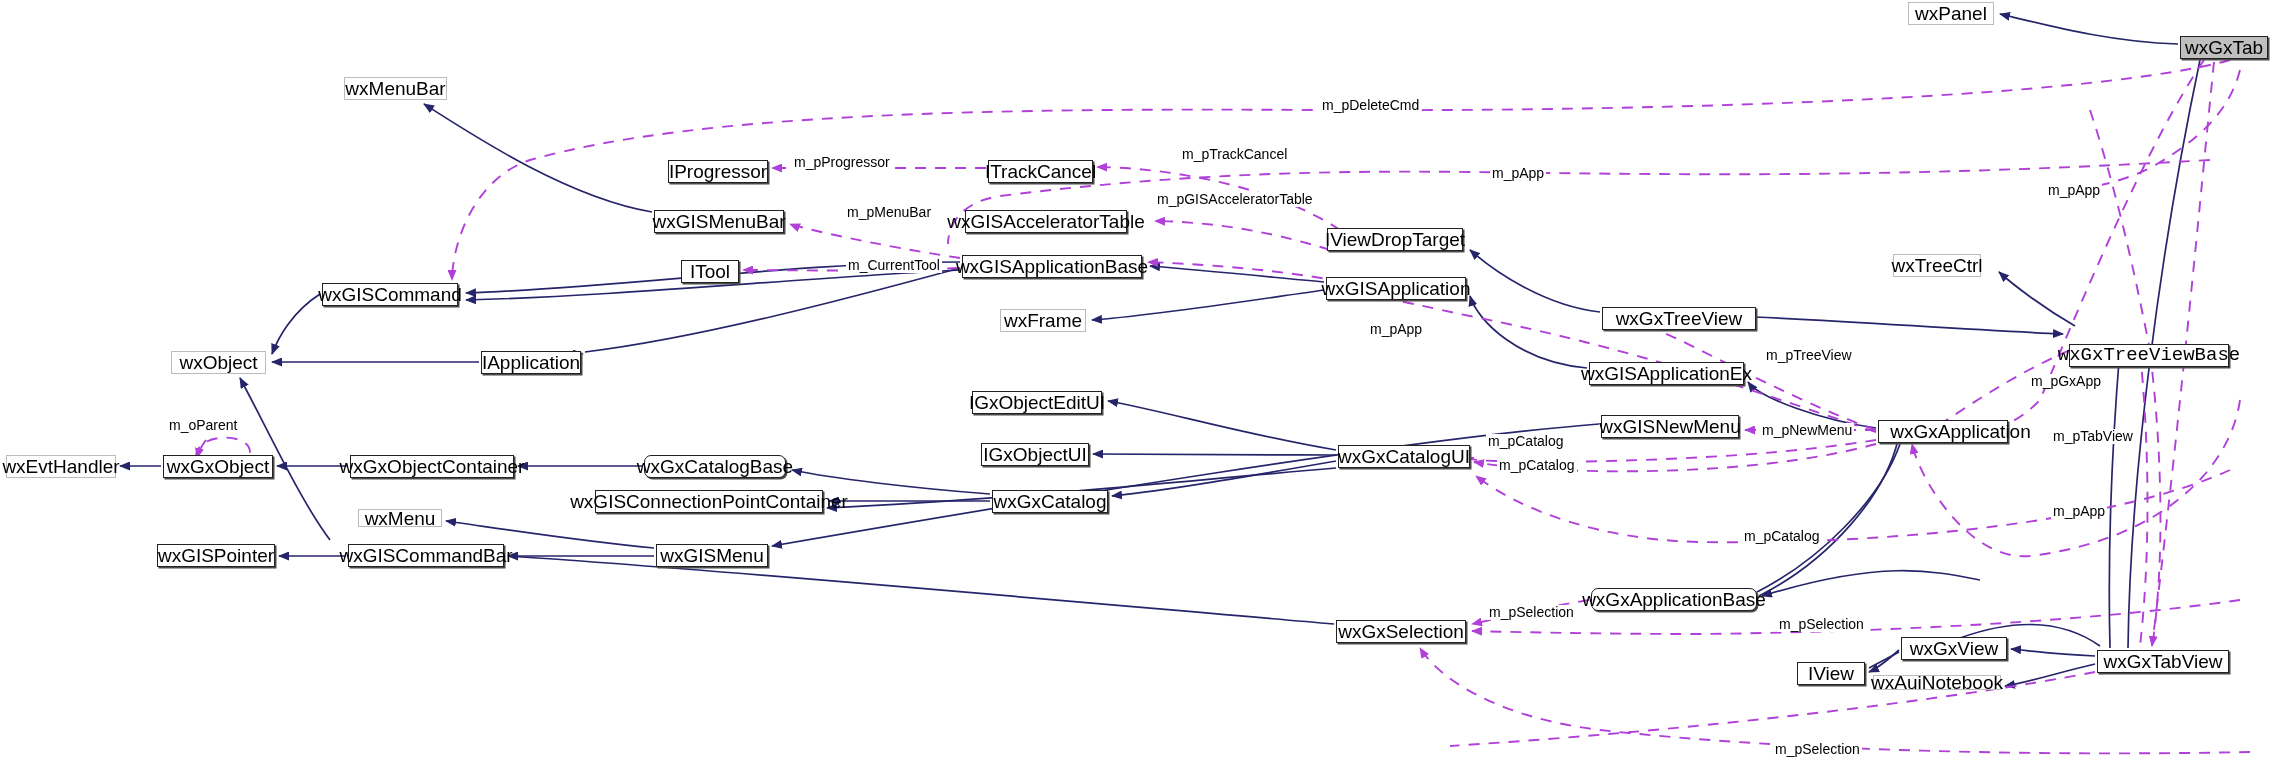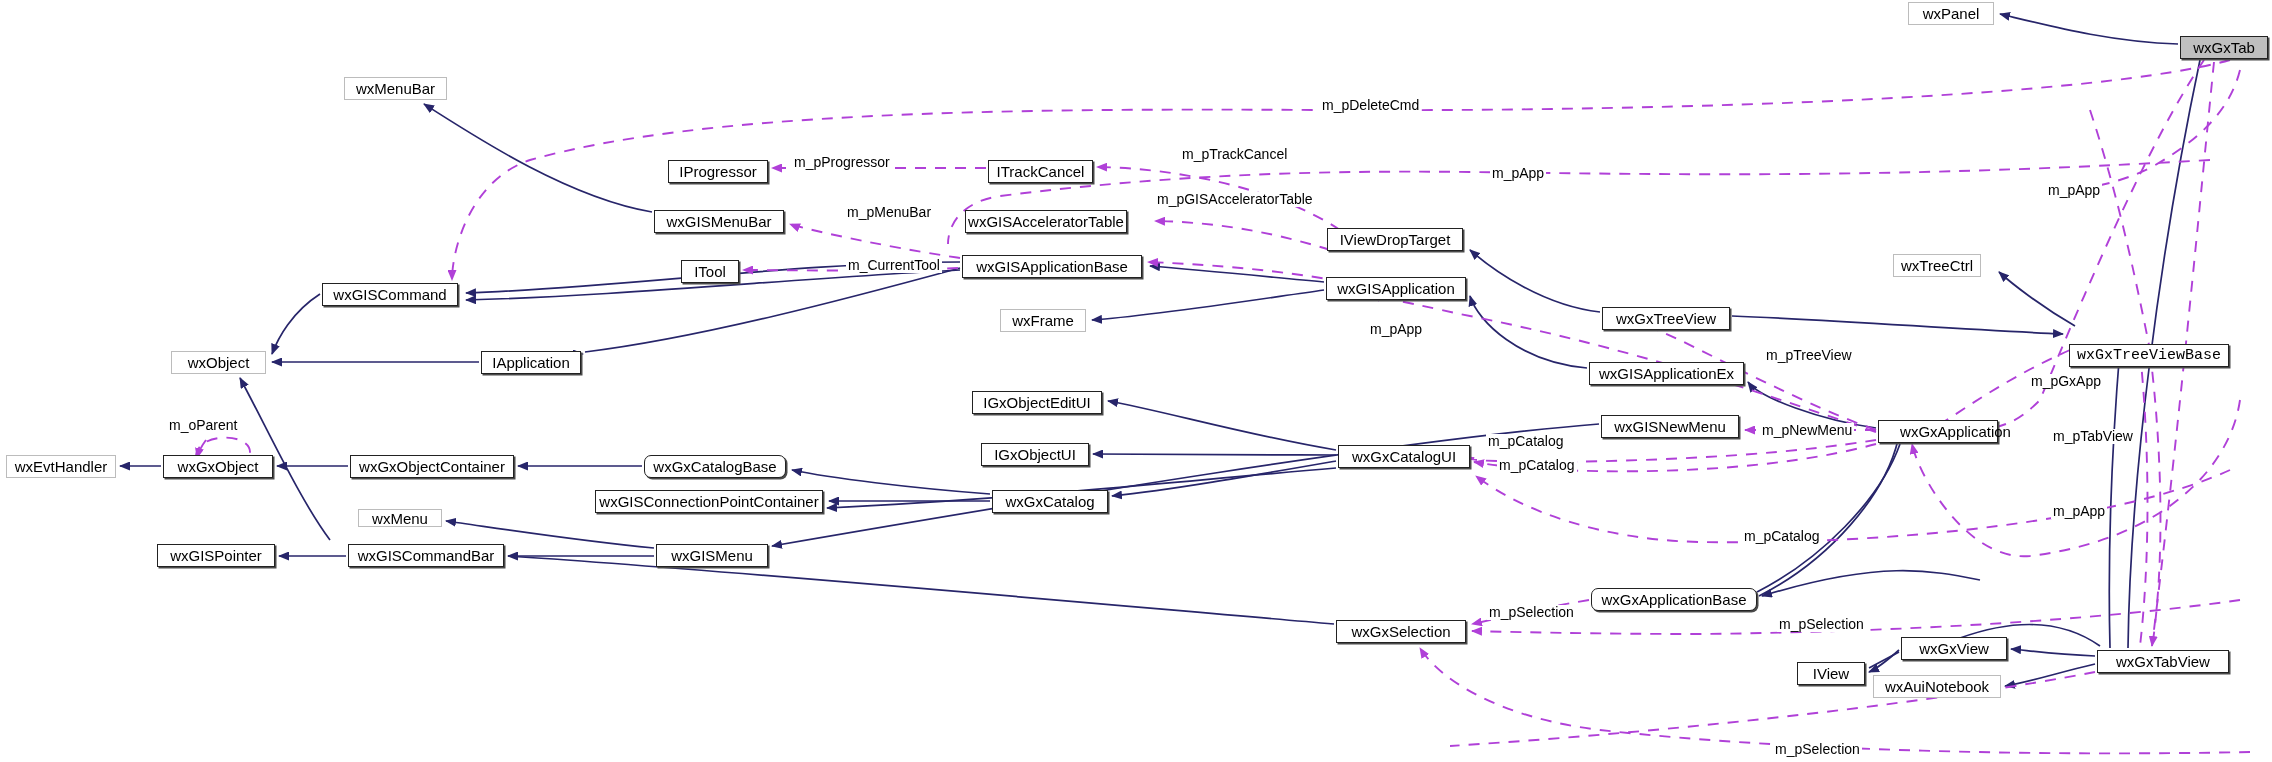--- a/index.html
+++ b/index.html
@@ -25,21 +25,21 @@
     pointer-events: none;
   }
   .node {
     position: absolute;
     box-sizing: border-box;
     display: flex;
     align-items: center;
     justify-content: center;
     white-space: nowrap;
     background: #ffffff;
-    font-size: 15px;
+    font-size: 19px;
     line-height: 1;
     color: #000000;
     letter-spacing: 0px;
     padding: 0 6px;
     z-index: 5;
   }
   .node.solid {
     border: 1px solid #222222;
     box-shadow: 1.5px 1.5px 0 0 #4a4a4a;
   }
@@ -239,35 +239,35 @@
   <div class="node solid" style="left:962px;top:255px;width:180px;height:23px;">wxGISApplicationBase</div>
 
   <div class="node solid" style="left:322px;top:283px;width:136px;height:23px;">wxGISCommand</div>
 
   <div class="node solid" style="left:1326px;top:277px;width:140px;height:23px;">wxGISApplication</div>
 
   <div class="node light" style="left:1893px;top:254px;width:88px;height:23px;">wxTreeCtrl</div>
 
   <div class="node light" style="left:1000px;top:309px;width:86px;height:23px;">wxFrame</div>
 
-  <div class="node solid" style="left:1602px;top:307px;width:128px;height:23px;">wxGxTreeView</div>
+  <div class="node solid" style="left:1602px;top:307px;width:154px;height:23px;">wxGxTreeView</div>
 
   <div class="node solid" style="left:2069px;top:344px;width:160px;height:23px;font-family:Liberation Mono, monospace;">wxGxTreeViewBase</div>
 
   <div class="node light" style="left:171px;top:351px;width:95px;height:23px;">wxObject</div>
 
   <div class="node solid" style="left:481px;top:351px;width:100px;height:23px;">IApplication</div>
 
   <div class="node solid" style="left:1589px;top:362px;width:155px;height:23px;">wxGISApplicationEx</div>
 
   <div class="node solid" style="left:972px;top:391px;width:130px;height:23px;">IGxObjectEditUI</div>
 
   <div class="node solid" style="left:1601px;top:415px;width:138px;height:23px;">wxGISNewMenu</div>
 
-  <div class="node solid" style="left:1878px;top:420px;width:120px;height:23px;padding-left:41px;">wxGxApplication</div>
+  <div class="node solid" style="left:1878px;top:420px;width:130px;height:23px;padding-left:41px;">wxGxApplication</div>
 
   <div class="node light" style="left:6px;top:455px;width:110px;height:23px;">wxEvtHandler</div>
 
   <div class="node solid" style="left:163px;top:455px;width:110px;height:23px;">wxGxObject</div>
 
   <div class="node solid" style="left:350px;top:455px;width:164px;height:23px;">wxGxObjectContainer</div>
 
   <div class="node solid" style="left:644px;top:455px;width:142px;height:23px;border-radius:7px;">wxGxCatalogBase</div>
 
   <div class="node solid" style="left:981px;top:443px;width:108px;height:23px;">IGxObjectUI</div>
@@ -289,21 +289,21 @@
   <div class="node solid" style="left:1591px;top:588px;width:166px;height:23px;border-radius:7px;">wxGxApplicationBase</div>
 
   <div class="node solid" style="left:1336px;top:620px;width:130px;height:23px;">wxGxSelection</div>
 
   <div class="node solid" style="left:1901px;top:637px;width:106px;height:23px;">wxGxView</div>
 
   <div class="node solid" style="left:2097px;top:650px;width:132px;height:23px;">wxGxTabView</div>
 
   <div class="node solid" style="left:1797px;top:662px;width:68px;height:23px;">IView</div>
 
-  <div class="node light" style="left:1873px;top:675px;width:128px;height:23px;">wxAuiNotebook</div>
+  <div class="node light" style="left:1873px;top:675px;width:128px;height:15px;">wxAuiNotebook</div>
 
   <div class="edge-label" style="left:1320px;top:98px;">m_pDeleteCmd</div>
   <div class="edge-label" style="left:792px;top:155px;">m_pProgressor</div>
   <div class="edge-label" style="left:1180px;top:147px;">m_pTrackCancel</div>
   <div class="edge-label" style="left:1490px;top:166px;">m_pApp</div>
   <div class="edge-label" style="left:2046px;top:183px;">m_pApp</div>
   <div class="edge-label" style="left:845px;top:205px;">m_pMenuBar</div>
   <div class="edge-label" style="left:1155px;top:192px;">m_pGISAcceleratorTable</div>
   <div class="edge-label" style="left:846px;top:258px;">m_CurrentTool</div>
   <div class="edge-label" style="left:1368px;top:322px;">m_pApp</div>

